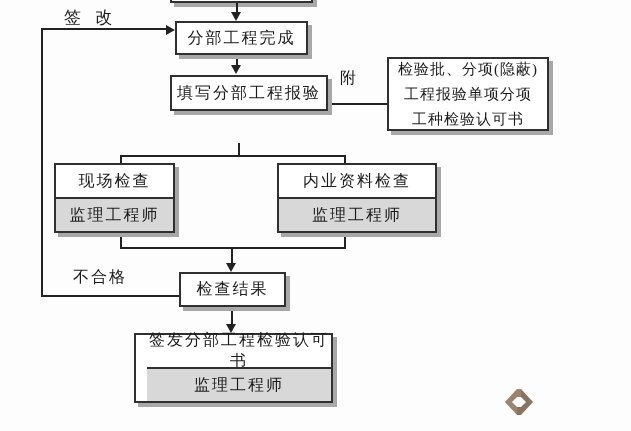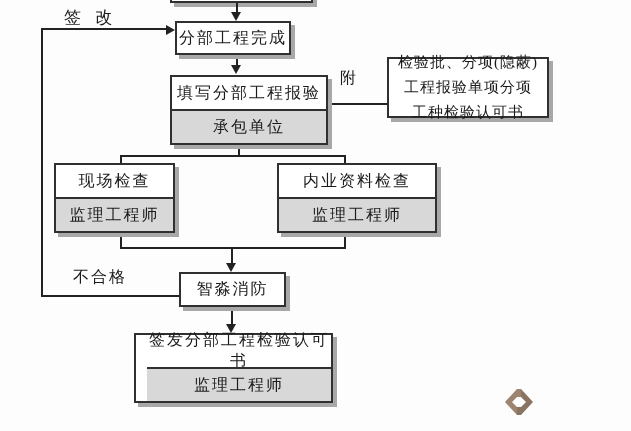--- a/index.html
+++ b/index.html
@@ -25,27 +25,27 @@
     border-top:9px solid #222222;}
   .ah-right{position:absolute;width:0;height:0;
     border-top:5px solid transparent;border-bottom:5px solid transparent;
     border-left:9px solid #222222;}
   .lbl{position:absolute;font-size:16px;letter-spacing:2px;white-space:nowrap;}
   .lbl-sign{left:64px;top:6px;font-size:17px;letter-spacing:5px;}
   .lbl-attach{left:340px;top:68px;}
   .lbl-fail{left:73px;top:267px;}
   
   .n-partial{left:170px;top:-29px;width:143px;height:32px;}
-  .n1{left:175px;top:21px;width:116px;height:34px;}
+  .n1{left:175px;top:21px;width:133px;height:34px;}
   .n2{left:170px;top:75px;width:158px;}
   .n3{left:54px;top:163px;width:121px;}
   .n4{left:277px;top:163px;width:160px;}
   .n5{left:179px;top:272px;width:107px;height:35px;}
   .n6{left:134px;top:333px;width:199px;padding-left:11px;}
-  .n-note{left:387px;top:57px;width:162px;height:61px;font-family:Liberation Serif, serif;}
+  .n-note{left:387px;top:57px;width:162px;height:74px;font-family:Liberation Serif, serif;}
   
   .wm{position:absolute;left:503px;top:386px;display:flex;align-items:center;
       font-family:"Liberation Sans","DejaVu Sans",sans-serif;}
   .wm-text{margin-left:4px;line-height:1.1;}
   .wm-brand{font-size:15px;font-weight:bold;color:#8a7361;letter-spacing:1px;}
   .wm-ghost{font-size:15px;color:#ccc5bc;margin-left:3px;}
   .wm-url{font-size:13px;font-weight:bold;color:#5f5143;letter-spacing:.5px;}
 </style>
 </head>
 <body>
@@ -84,41 +84,40 @@
   <div class="lbl lbl-sign">签 改</div>
   <div class="lbl lbl-attach">附</div>
   <div class="lbl lbl-fail">不合格</div>
 
   <div class="node n1">
     <span>分部工程完成</span>
   </div>
 
   <div class="node stack n2">
     <div class="sect">填写分部工程报验</div>
-    <div class="sect actor">承包单位</div>
   </div>
 
   <div class="node note-box n-note">
     <div>检验批、分项(隐蔽)</div>
     <div>工程报验单项分项</div>
     <div>工种检验认可书</div>
   </div>
 
   <div class="node stack n3">
     <div class="sect">现场检查</div>
     <div class="sect actor">监理工程师</div>
   </div>
 
   <div class="node stack n4">
     <div class="sect">内业资料检查</div>
     <div class="sect actor">监理工程师</div>
   </div>
 
   <div class="node n5">
-    <span>智淼消防</span>
+    <span>检查结果</span>
   </div>
 
   <div class="node stack n6">
     <div class="sect">签发分部工程检验认可书</div>
     <div class="sect actor">监理工程师</div>
   </div>
 
   <div class="wm">
     <svg width="32" height="32" viewBox="0 0 32 32">
       <polygon points="14,3 2,16 14,29 14,21 9,16 14,11" fill="#9c8470"></polygon>

